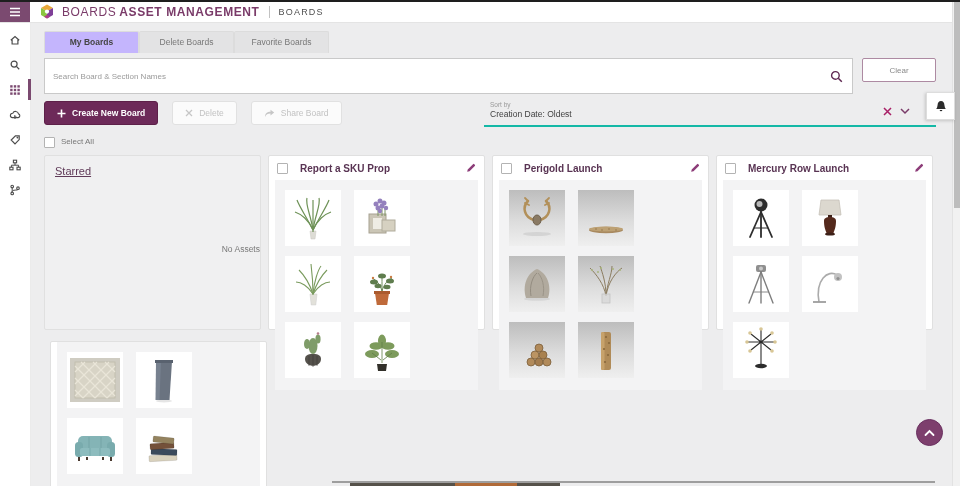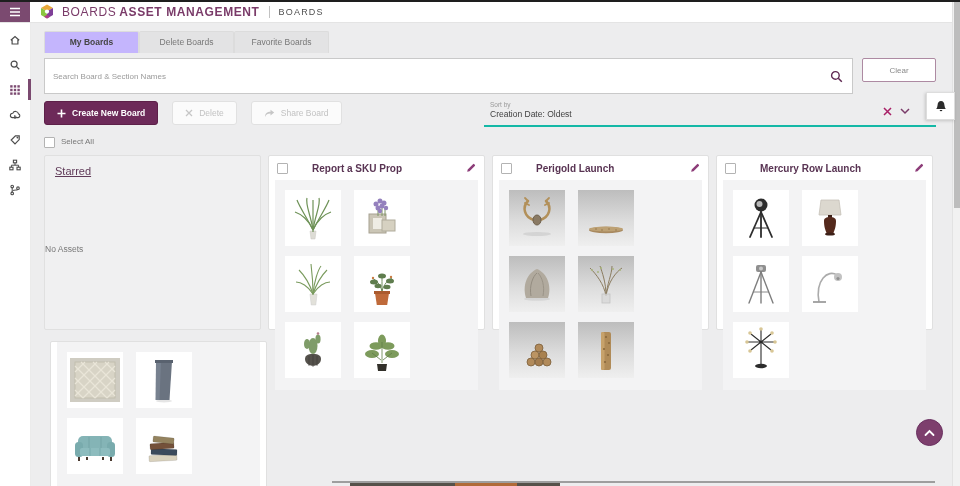--- a/index.html
+++ b/index.html
@@ -60,22 +60,22 @@
   .checkbox{width:11px;height:11px;background:#fff;border:1px solid #b3b3b3;border-radius:1px;
             box-sizing:border-box;cursor:pointer;flex:0 0 11px;}
   .selectall span{font-size:8px;color:#787878;margin-left:6px;}
   
   .boards-row{display:flex;gap:7px;margin-top:6px;}
   .boards-row2{margin-top:11px;margin-left:6px;display:flex;}
   .card{width:217px;height:175px;background:#fff;border:1px solid #e0e0e0;border-radius:2px;
         box-sizing:border-box;flex:0 0 217px;}
   .card.starred{background:#f0f0f1;position:relative;}
   .starred-title{font-size:11px;color:#5f3a58;font-weight:500;padding:9px 0 0 10px;text-decoration:underline;}
-  .no-assets{position:absolute;top:88px;left:0;right:0;text-align:left;font-size:8.5px;color:#787878;}
-  .card-head{display:flex;align-items:center;height:24px;padding:0 8px;gap:24px;}
+  .no-assets{position:absolute;top:88px;left:0;right:0;text-align:right;font-size:8.5px;color:#787878;}
+  .card-head{display:flex;align-items:center;height:24px;padding:0 8px;gap:12px;}
   .card-title{font-size:10px;color:#593453;font-weight:bold;flex:1;white-space:nowrap;overflow:hidden;}
   .pencil{cursor:pointer;display:flex;flex:0 0 auto;}
   .panel{margin:0 6px 6px;background:#f3f3f4;padding:10px 10px 12px;display:flex;flex-wrap:wrap;
          gap:10px 13px;box-sizing:border-box;min-height:144px;align-content:flex-start;}
   .tile{width:56px;height:56px;background:#fff;cursor:pointer;flex:0 0 56px;}
   .tile.studio{background:linear-gradient(180deg,#bdbdbd 0%,#dcdcdc 55%,#efefef 100%);}
   .tile svg{display:block;}
   
   .scrollbar{position:absolute;top:0;bottom:0;right:0;width:8px;background:#f1f1f1;
              border-left:1px solid #e2e2e2;box-sizing:border-box;z-index:35;}

